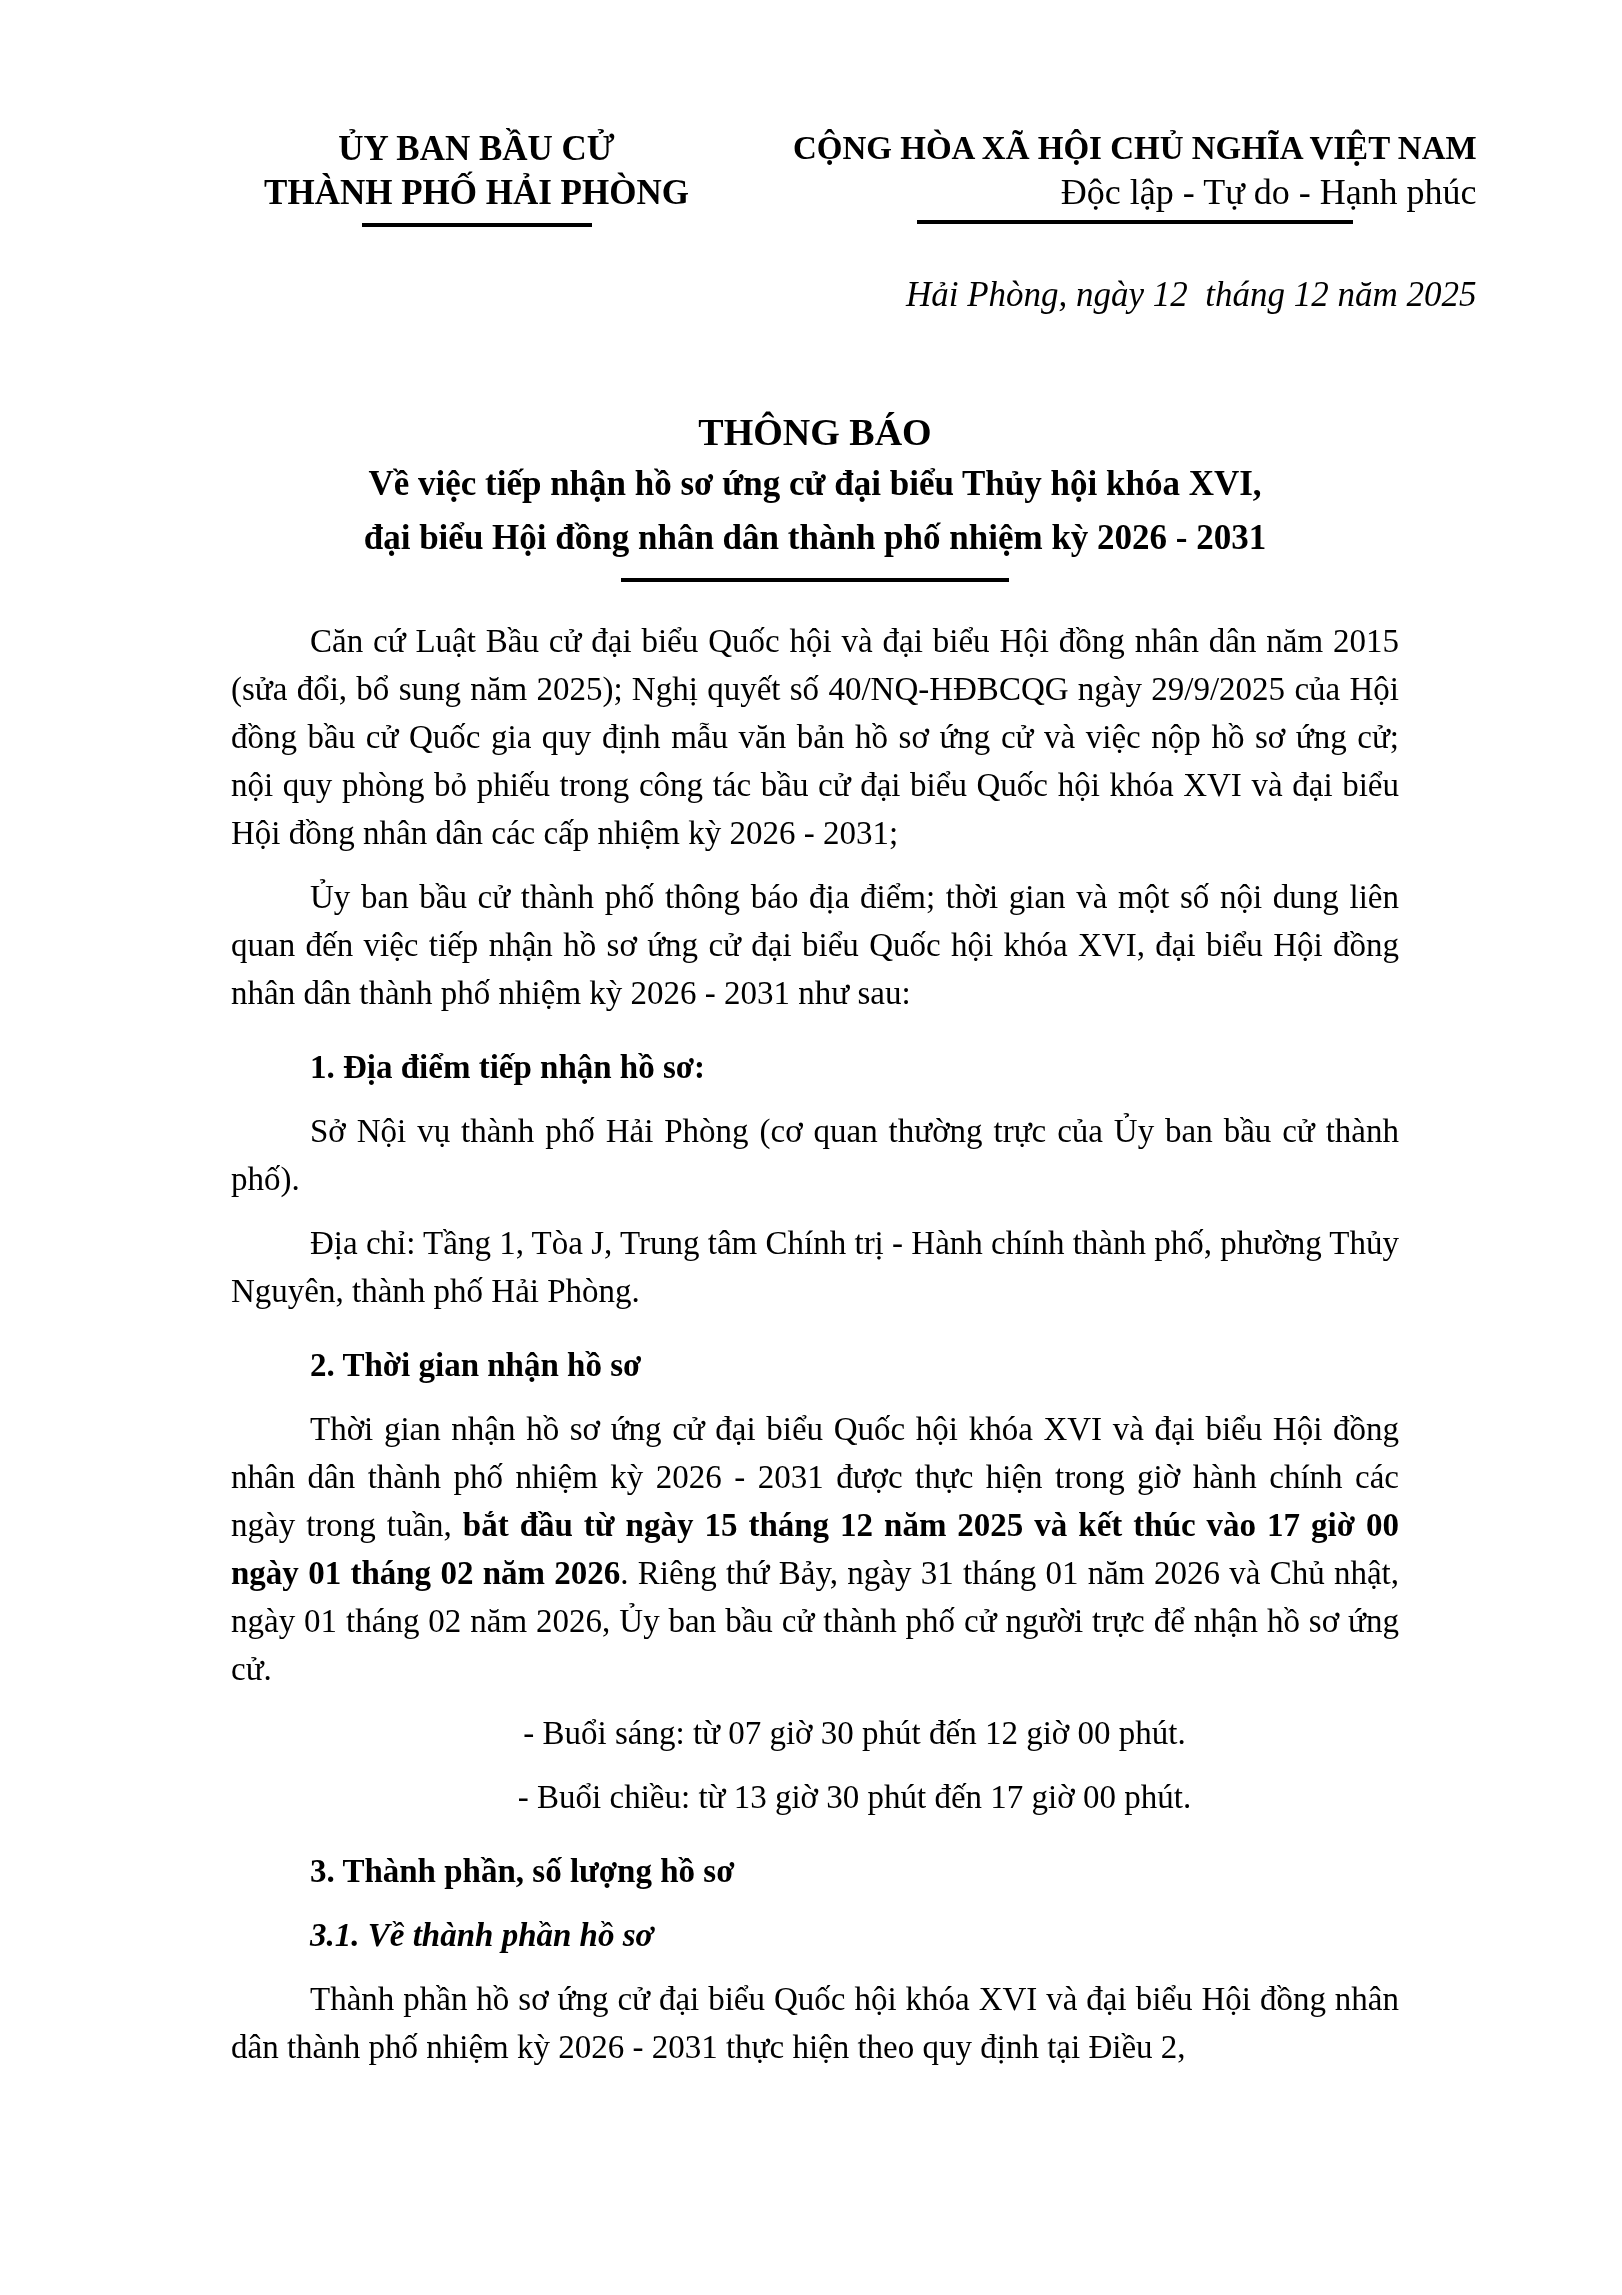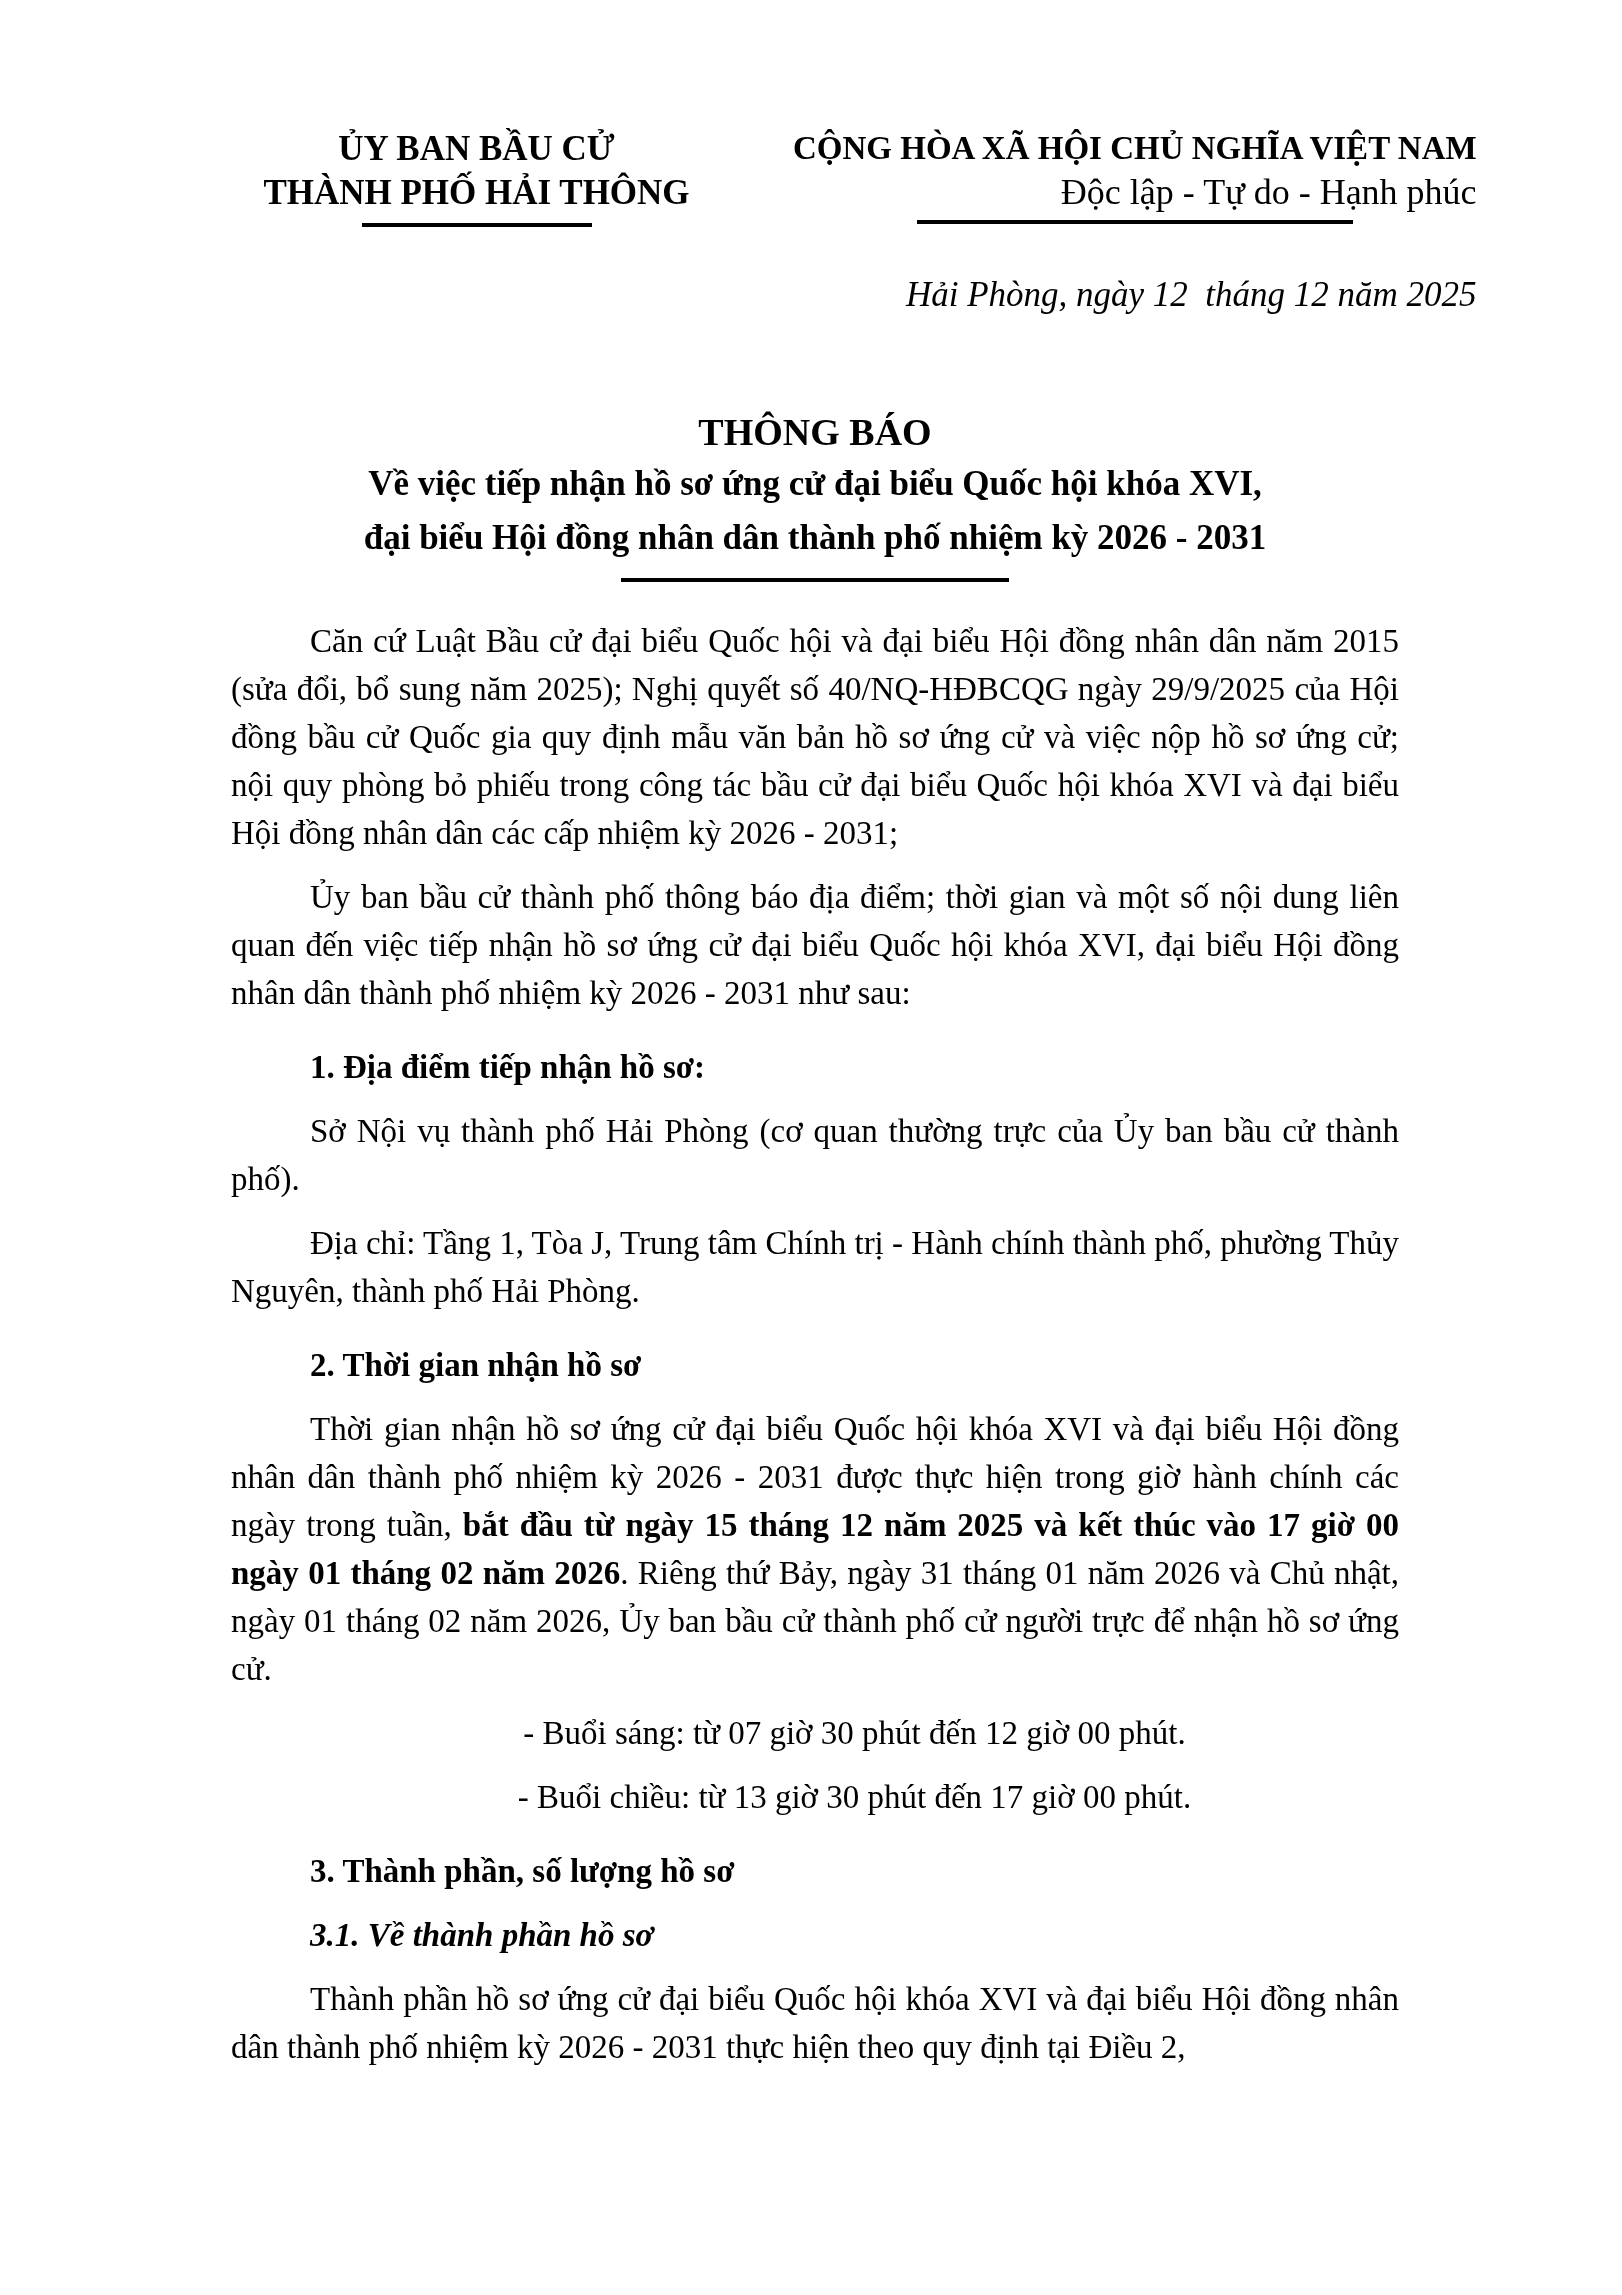--- a/index.html
+++ b/index.html
@@ -45,34 +45,34 @@
   .body-text b{font-weight:bold;}
 </style>
 </head>
 <body>
 
 <div class="page">
 
   <div class="hdr">
     <div class="hdr-left">
       <div class="org-line">ỦY BAN BẦU CỬ</div>
-      <div class="org-line">THÀNH PHỐ HẢI THÔNG</div>
+      <div class="org-line">THÀNH PHỐ HẢI PHÒNG</div>
       <div class="rule rule-left"></div>
     </div>
     <div class="hdr-right">
       <div class="nat-line1">CỘNG HÒA XÃ HỘI CHỦ NGHĨA VIỆT NAM</div>
       <div class="nat-line2">Độc lập - Tự do - Hạnh phúc</div>
       <div class="rule rule-right"></div>
       <div class="date-line">Hải Phòng, ngày 12  tháng 12 năm 2025</div>
     </div>
   </div>
 
   <div class="title-block">
     <div class="title-kind">THÔNG BÁO</div>
-    <div class="title-sub">Về việc tiếp nhận hồ sơ ứng cử đại biểu Quốc hội khóa XVI,</div>
+    <div class="title-sub">Về việc tiếp nhận hồ sơ ứng cử đại biểu Thủy hội khóa XVI,</div>
     <div class="title-sub">đại biểu Hội đồng nhân dân thành phố nhiệm kỳ 2026 - 2031</div>
     <div class="rule rule-title"></div>
   </div>
 
   <div class="body-text">
     <p>Căn cứ Luật Bầu cử đại biểu Quốc hội và đại biểu Hội đồng nhân dân năm 2015 (sửa đổi, bổ sung năm 2025); Nghị quyết số 40/NQ-HĐBCQG ngày 29/9/2025 của Hội đồng bầu cử Quốc gia quy định mẫu văn bản hồ sơ ứng cử và việc nộp hồ sơ ứng cử; nội quy phòng bỏ phiếu trong công tác bầu cử đại biểu Quốc hội khóa XVI và đại biểu Hội đồng nhân dân các cấp nhiệm kỳ 2026 - 2031;</p>
     <p>Ủy ban bầu cử thành phố thông báo địa điểm; thời gian và một số nội dung liên quan đến việc tiếp nhận hồ sơ ứng cử đại biểu Quốc hội khóa XVI, đại biểu Hội đồng nhân dân thành phố nhiệm kỳ 2026 - 2031 như sau:</p>
     <p class="heading">1. Địa điểm tiếp nhận hồ sơ:</p>
     <p>Sở Nội vụ thành phố Hải Phòng (cơ quan thường trực của Ủy ban bầu cử thành phố).</p>
     <p>Địa chỉ: Tầng 1, Tòa J, Trung tâm Chính trị - Hành chính thành phố, phường Thủy Nguyên, thành phố Hải Phòng.</p>

